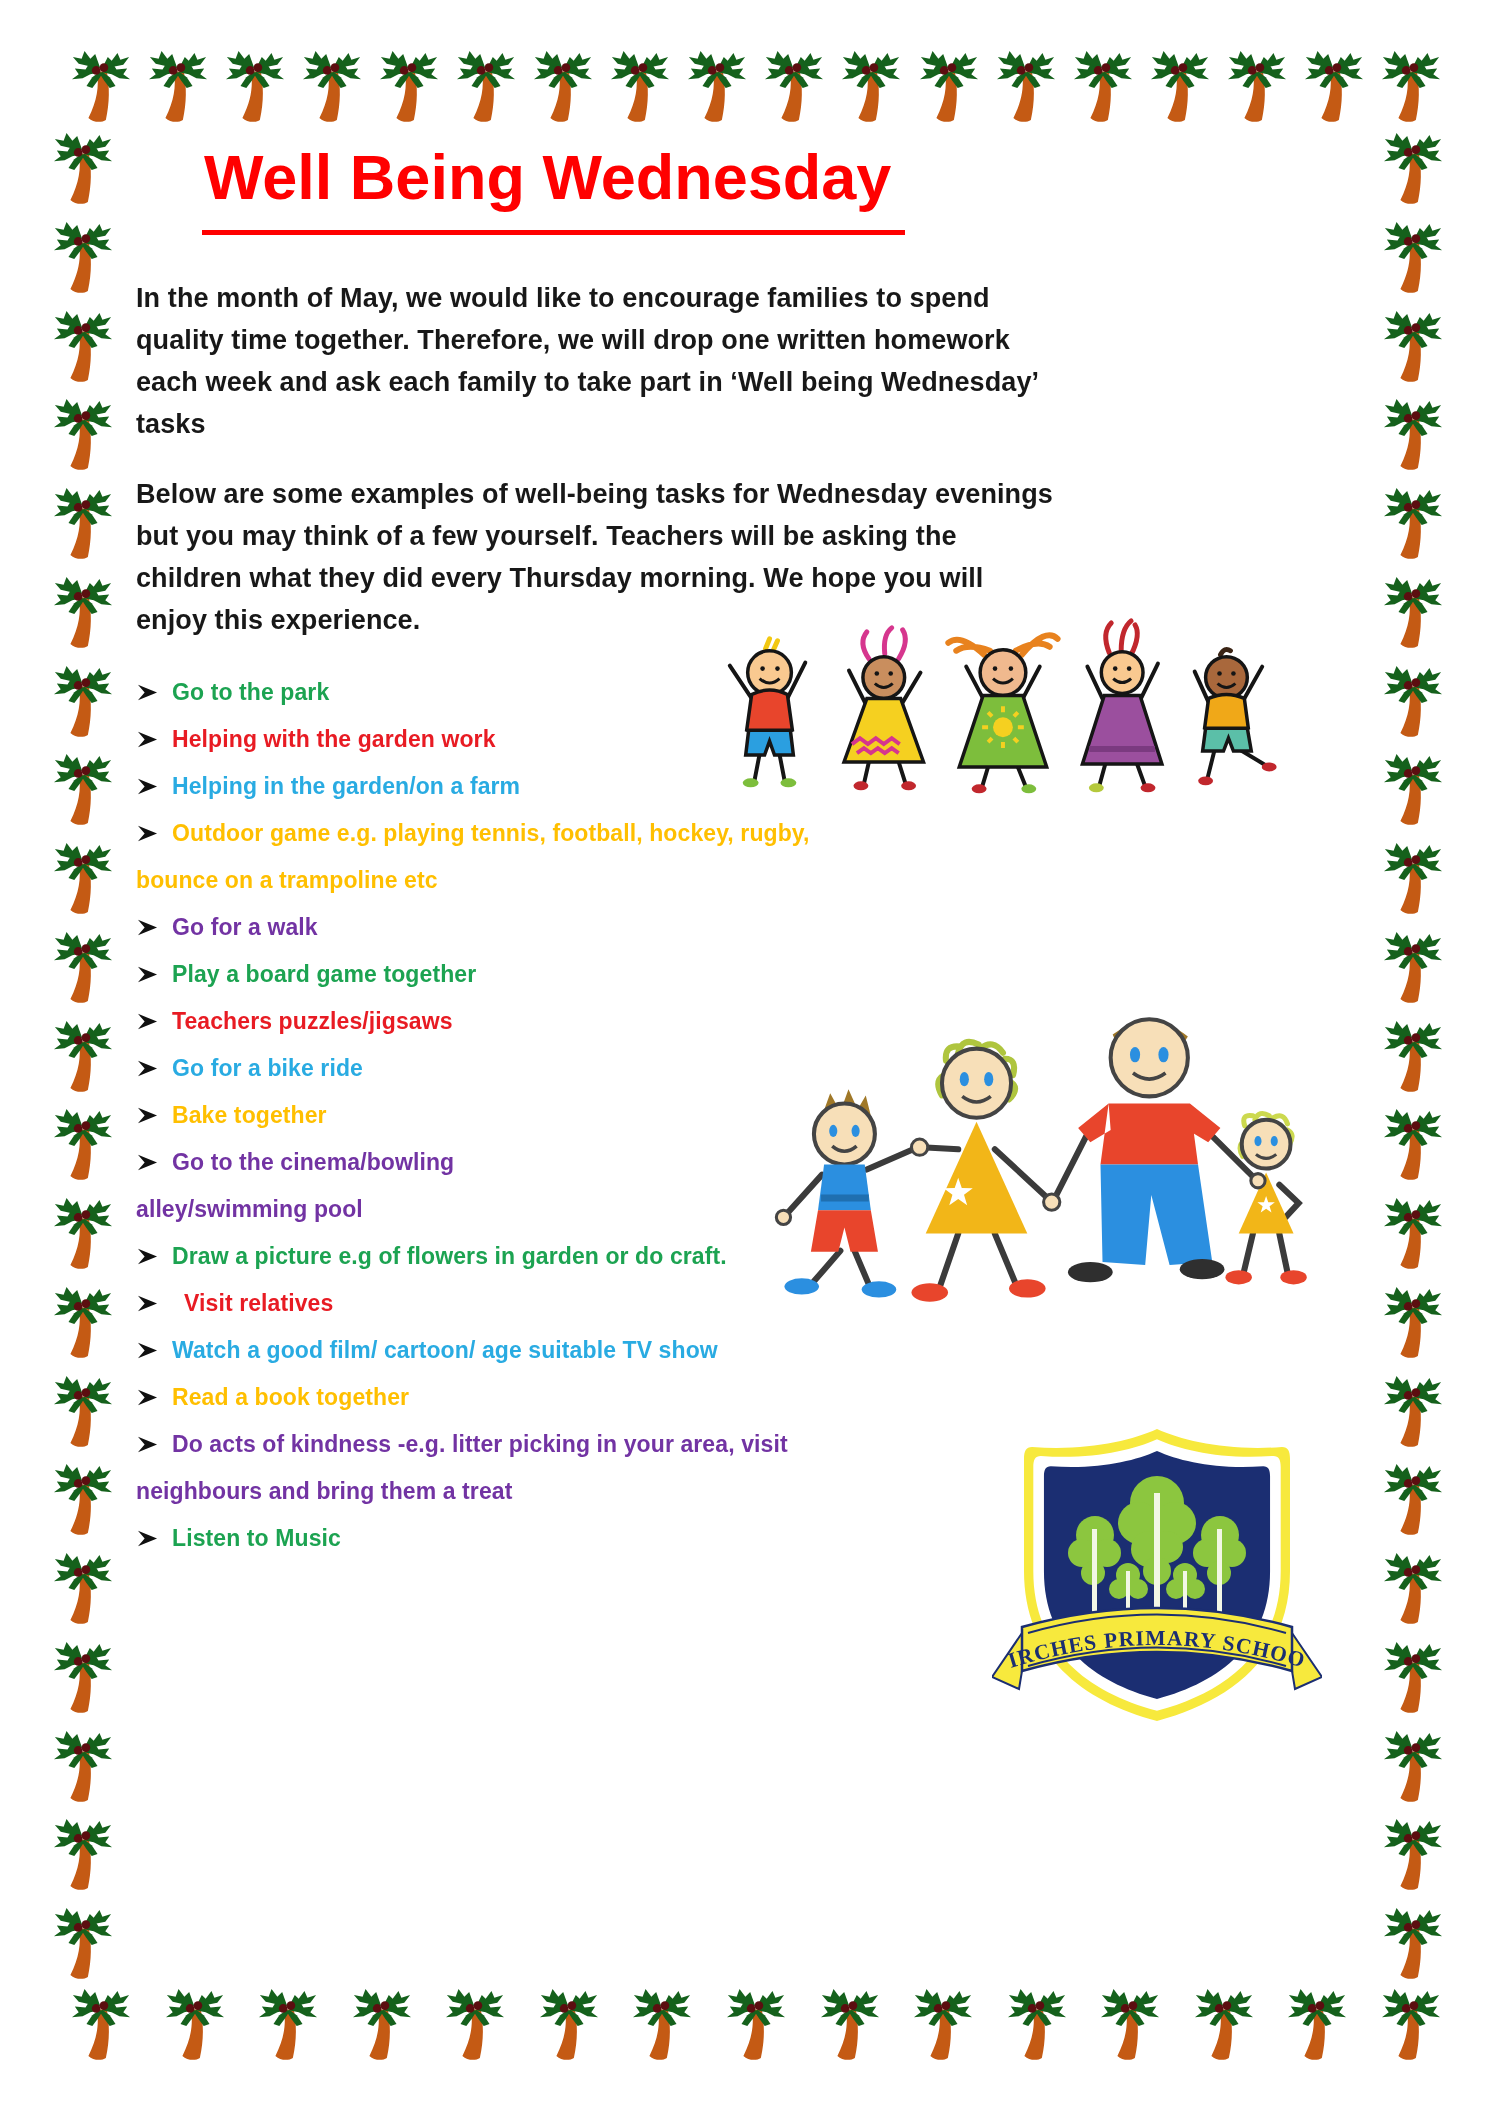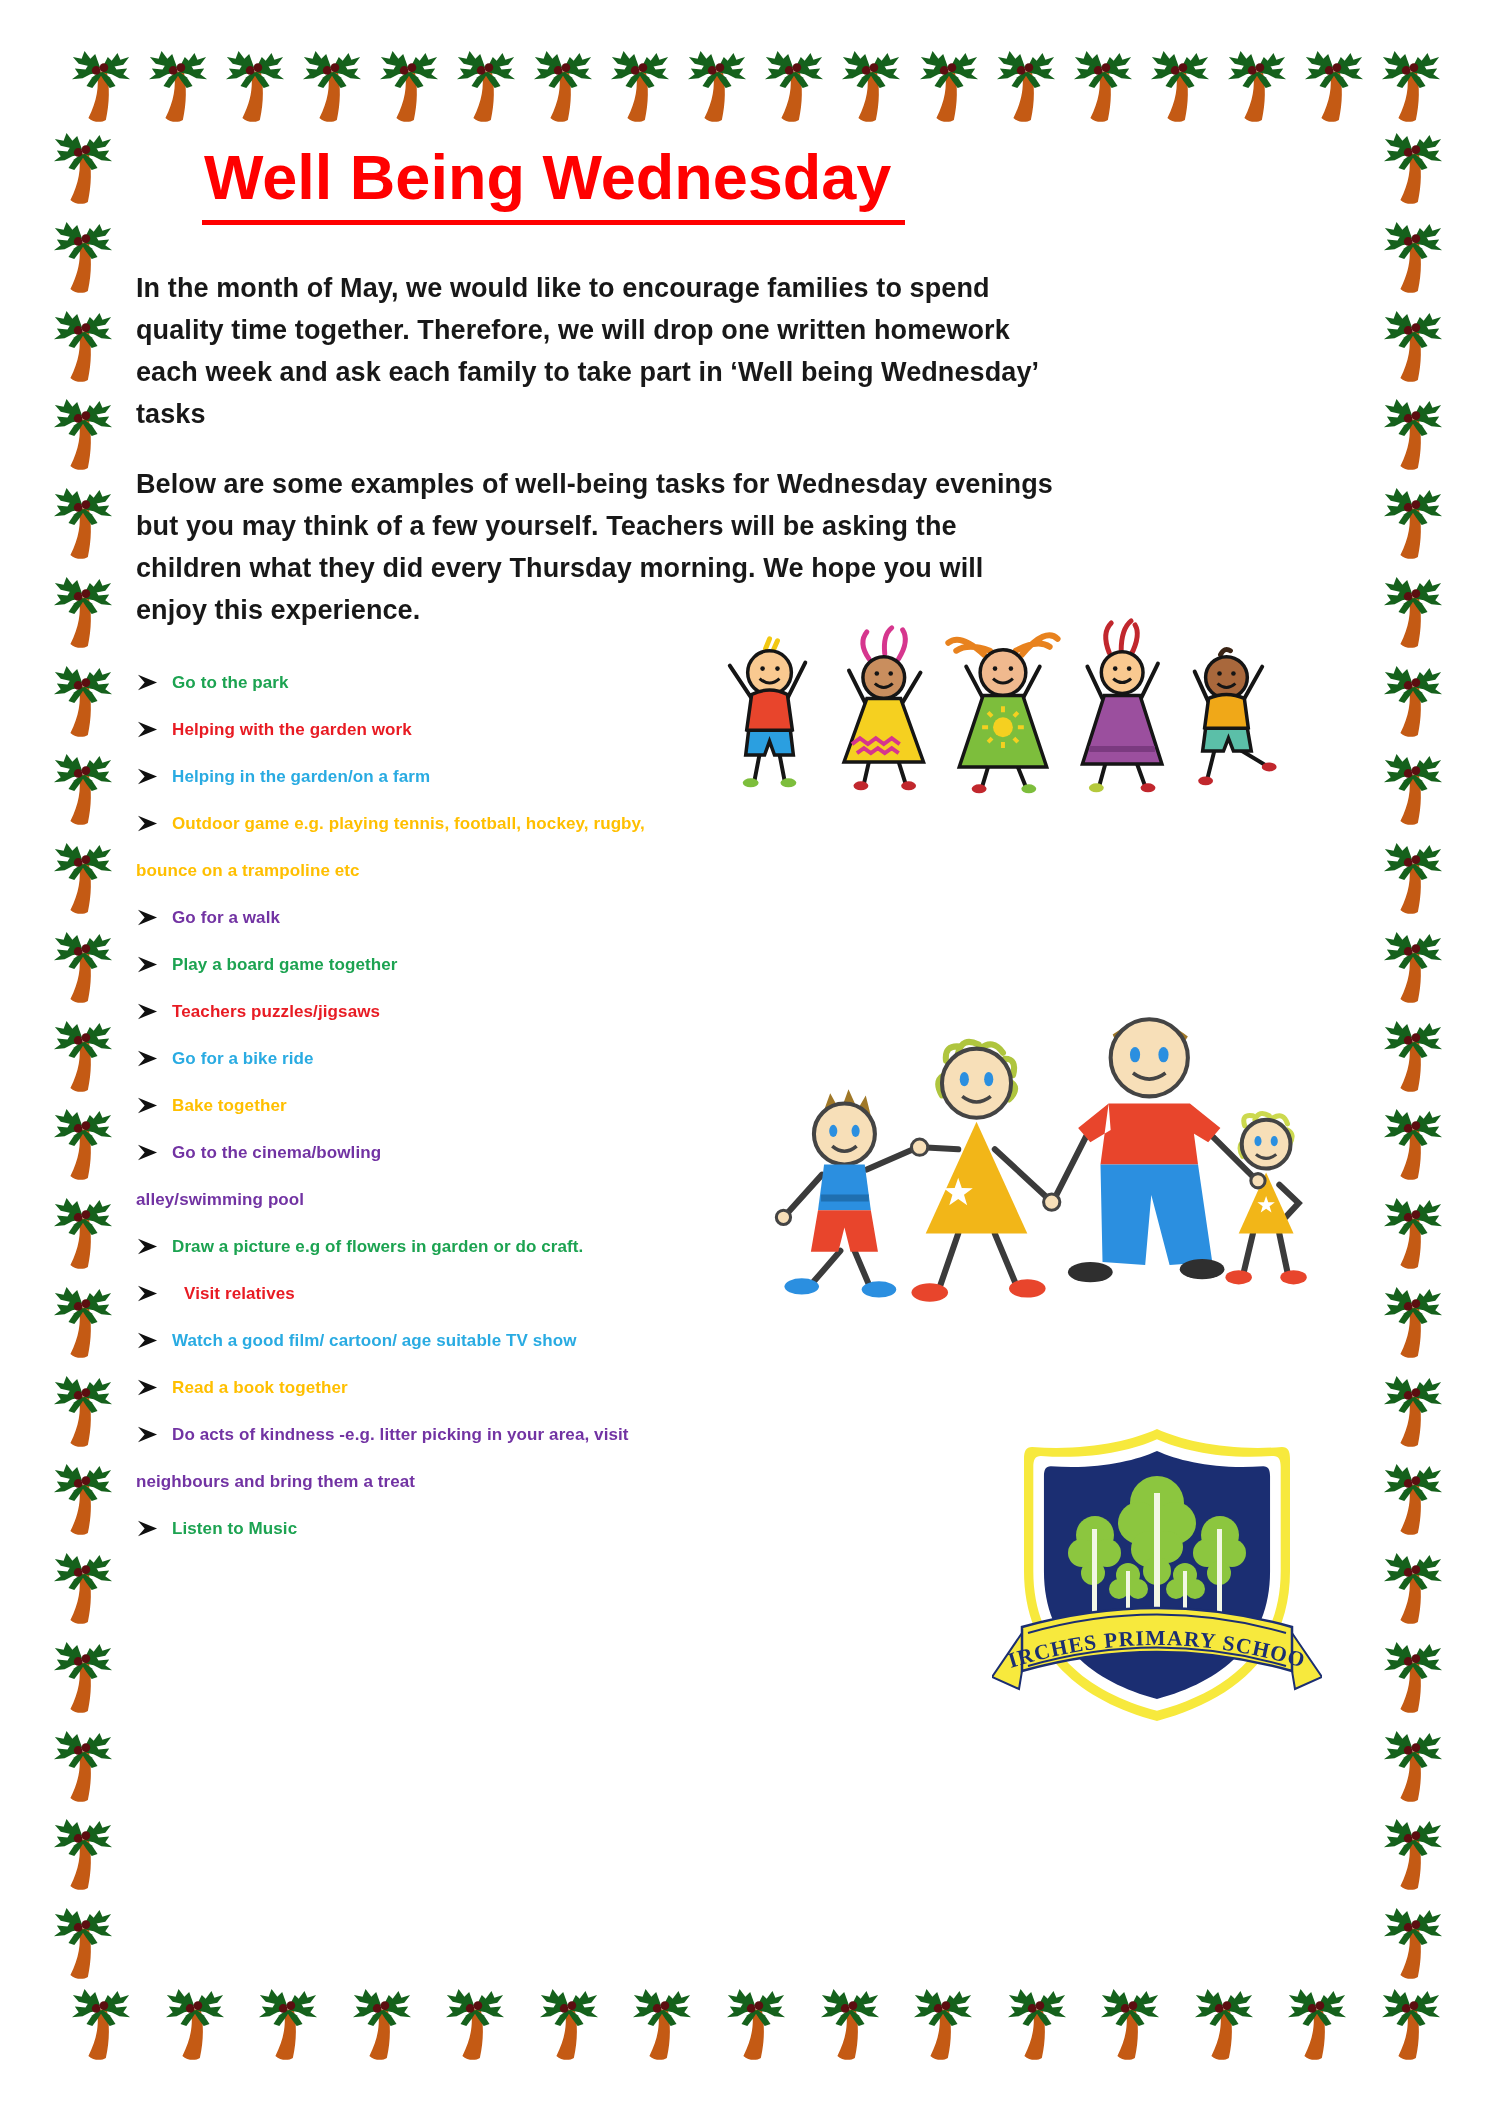--- a/index.html
+++ b/index.html
@@ -11,33 +11,33 @@
   .border-row{position:absolute;display:flex;justify-content:space-between;}
   .border-top{top:44px;left:70px;right:58px;}
   .border-bottom{top:1982px;left:70px;right:58px;}
   .border-col{position:absolute;display:flex;flex-direction:column;justify-content:space-between;}
   .border-left{left:52px;top:126px;bottom:138px;}
   .border-right{right:56px;top:126px;bottom:138px;}
   .palm{width:62px;height:82px;display:block;}
   
   .content{position:absolute;left:136px;top:126px;width:1245px;}
   .doc-title{
-    display:inline-block;margin:18px 0 0 66px;padding:0 14px 10px 2px;
+    display:inline-block;margin:18px 0 0 66px;padding:0 14px 20px 2px;
     font-size:63px;font-weight:bold;line-height:1.05;
     color:var(--c-title_red);border-bottom:5px solid var(--c-title_red);
   }
   .para{
     max-width:918px;margin:0 0 28px 0;font-size:27px;line-height:42px;
     font-weight:bold;color:#181818;letter-spacing:.1px;
   }
   .para.first{margin-top:42px;}
   .activities{margin-top:12px;}
   .act-row{height:47px;display:flex;align-items:center;white-space:nowrap;}
   .act-row .bullet{width:23px;height:21px;margin-right:13px;flex:none;}
-  .act-text{font-size:17px;font-weight:bold;letter-spacing:.1px;}
+  .act-text{font-size:23px;font-weight:bold;letter-spacing:.1px;}
   
   .illu{position:absolute;}
   .illu-kids{left:700px;top:573px;width:596px;height:224px;}
   .illu-family{left:692px;top:960px;width:630px;height:348px;}
   .illu-logo{left:992px;top:1421px;width:330px;height:310px;}
   .hidden-defs{position:absolute;width:0;height:0;overflow:hidden;}
 </style>
 </head>
 <body>
 

